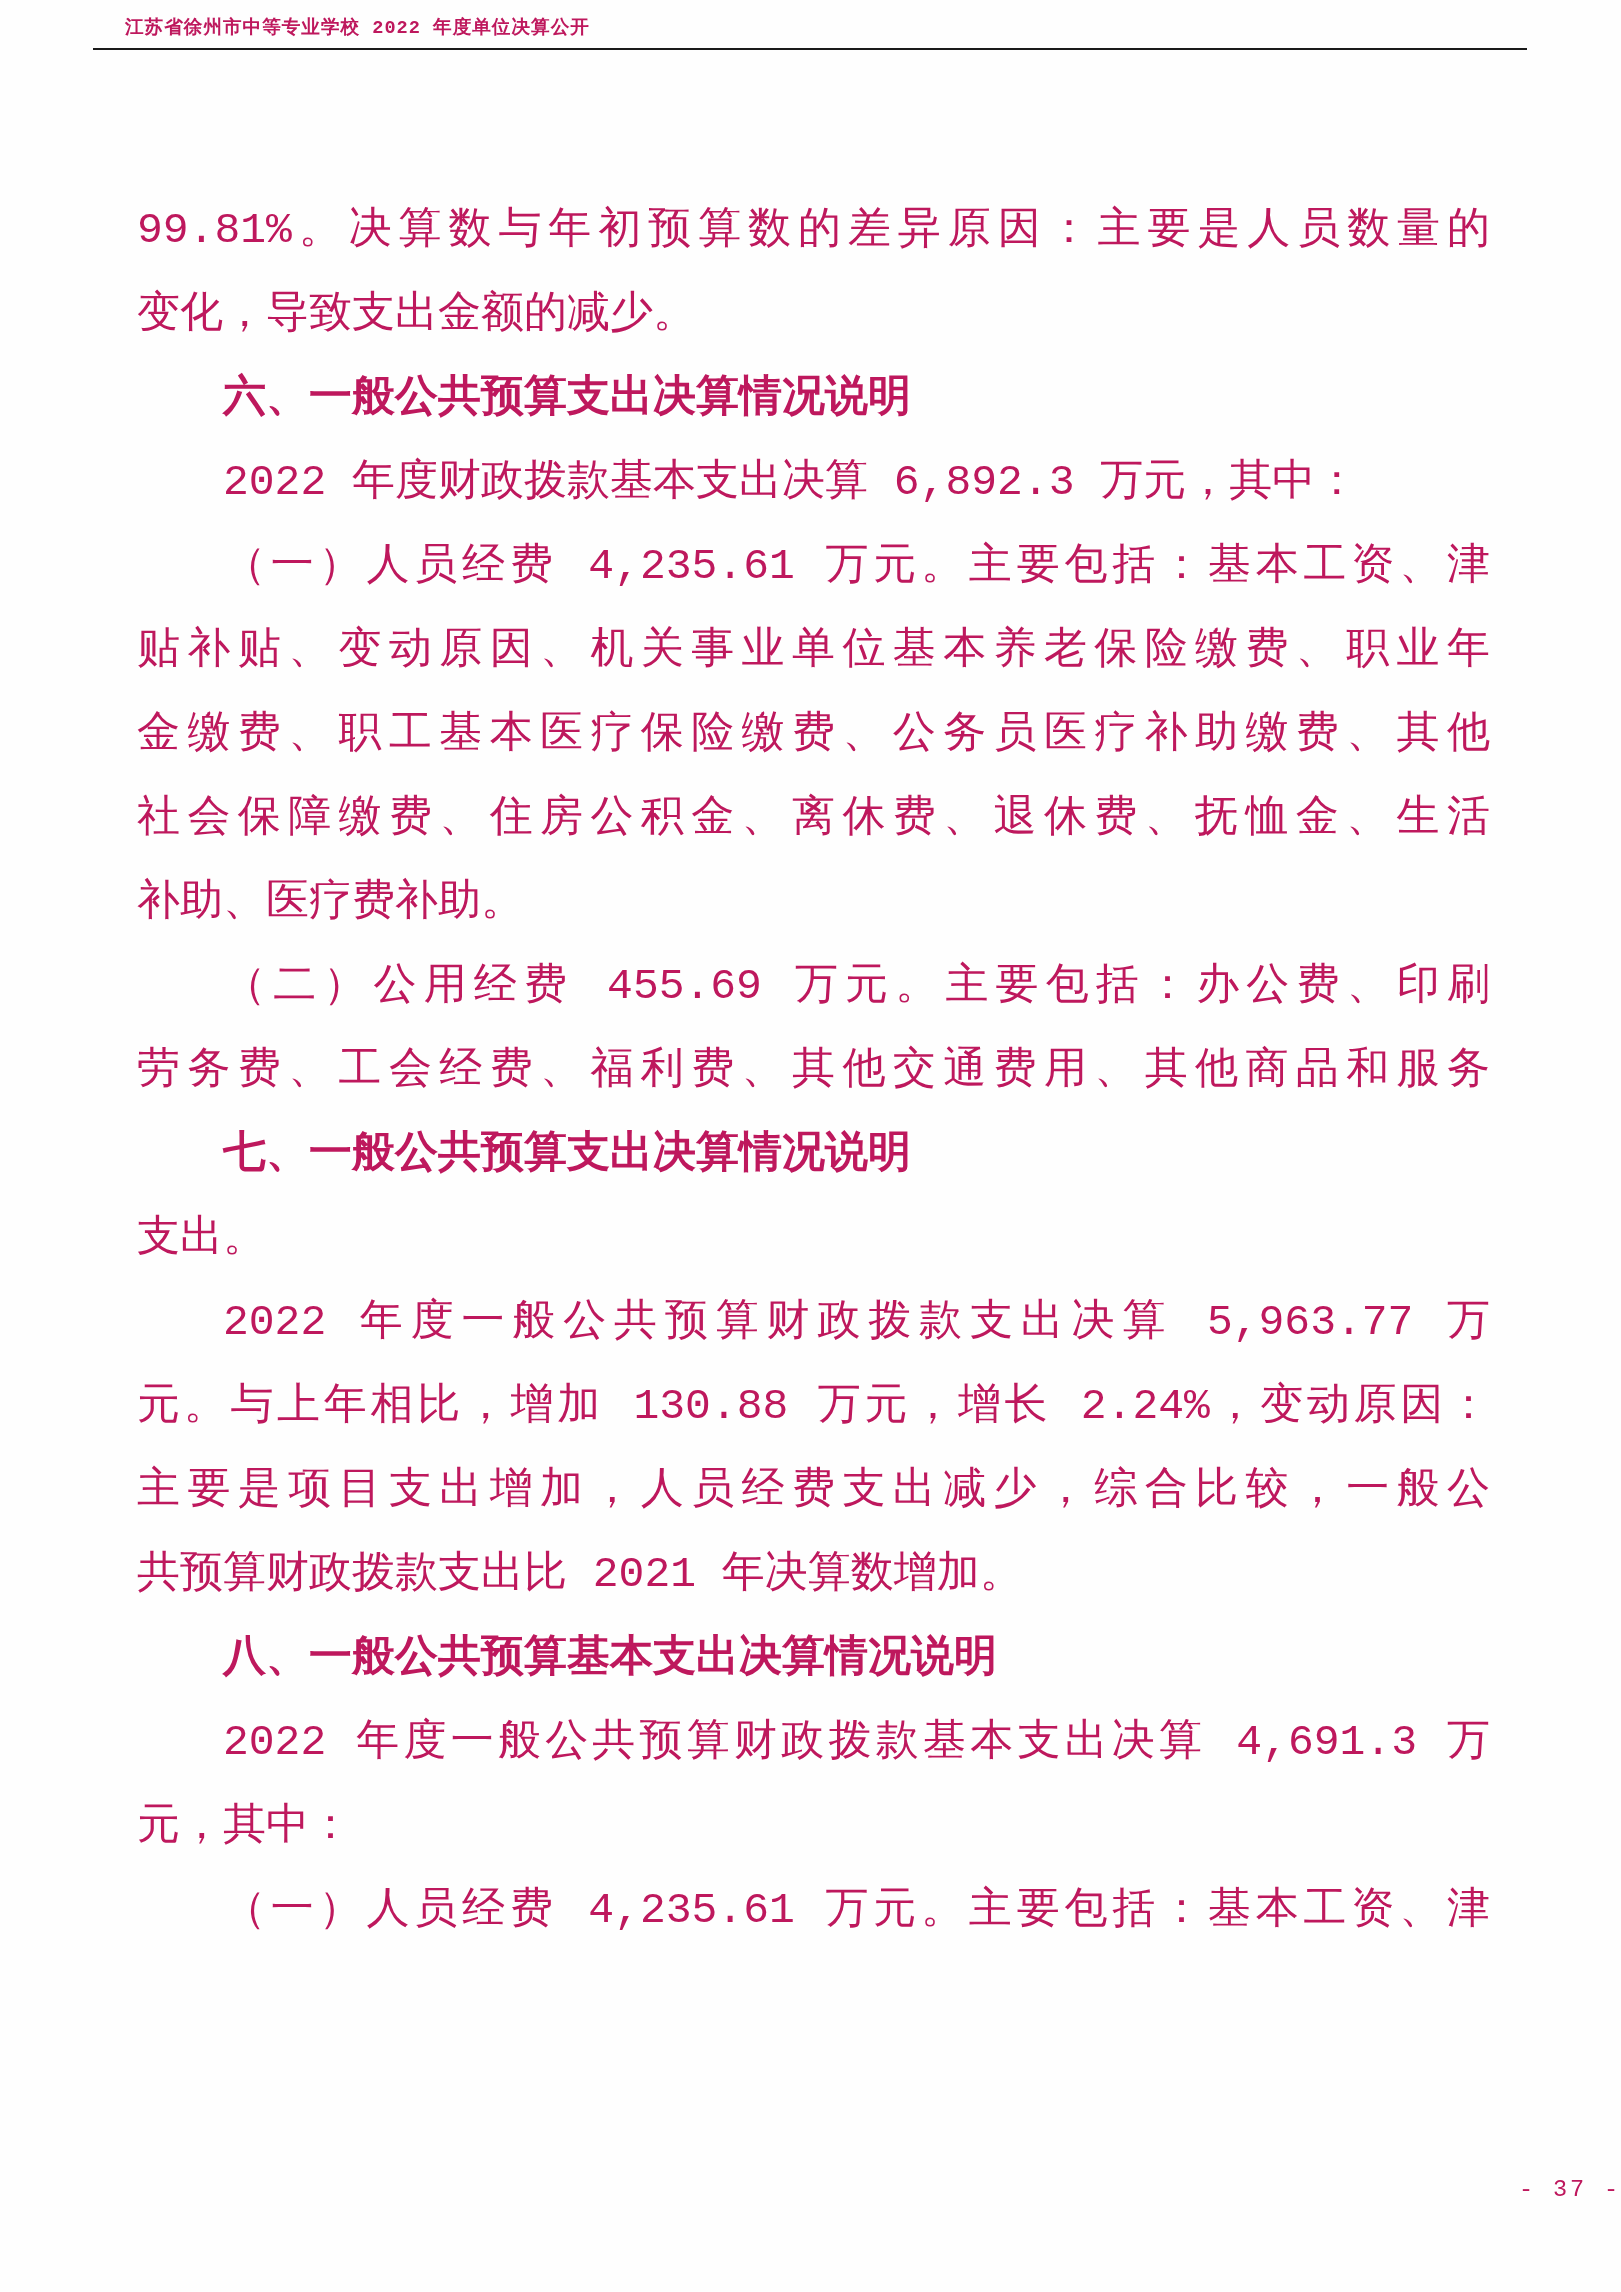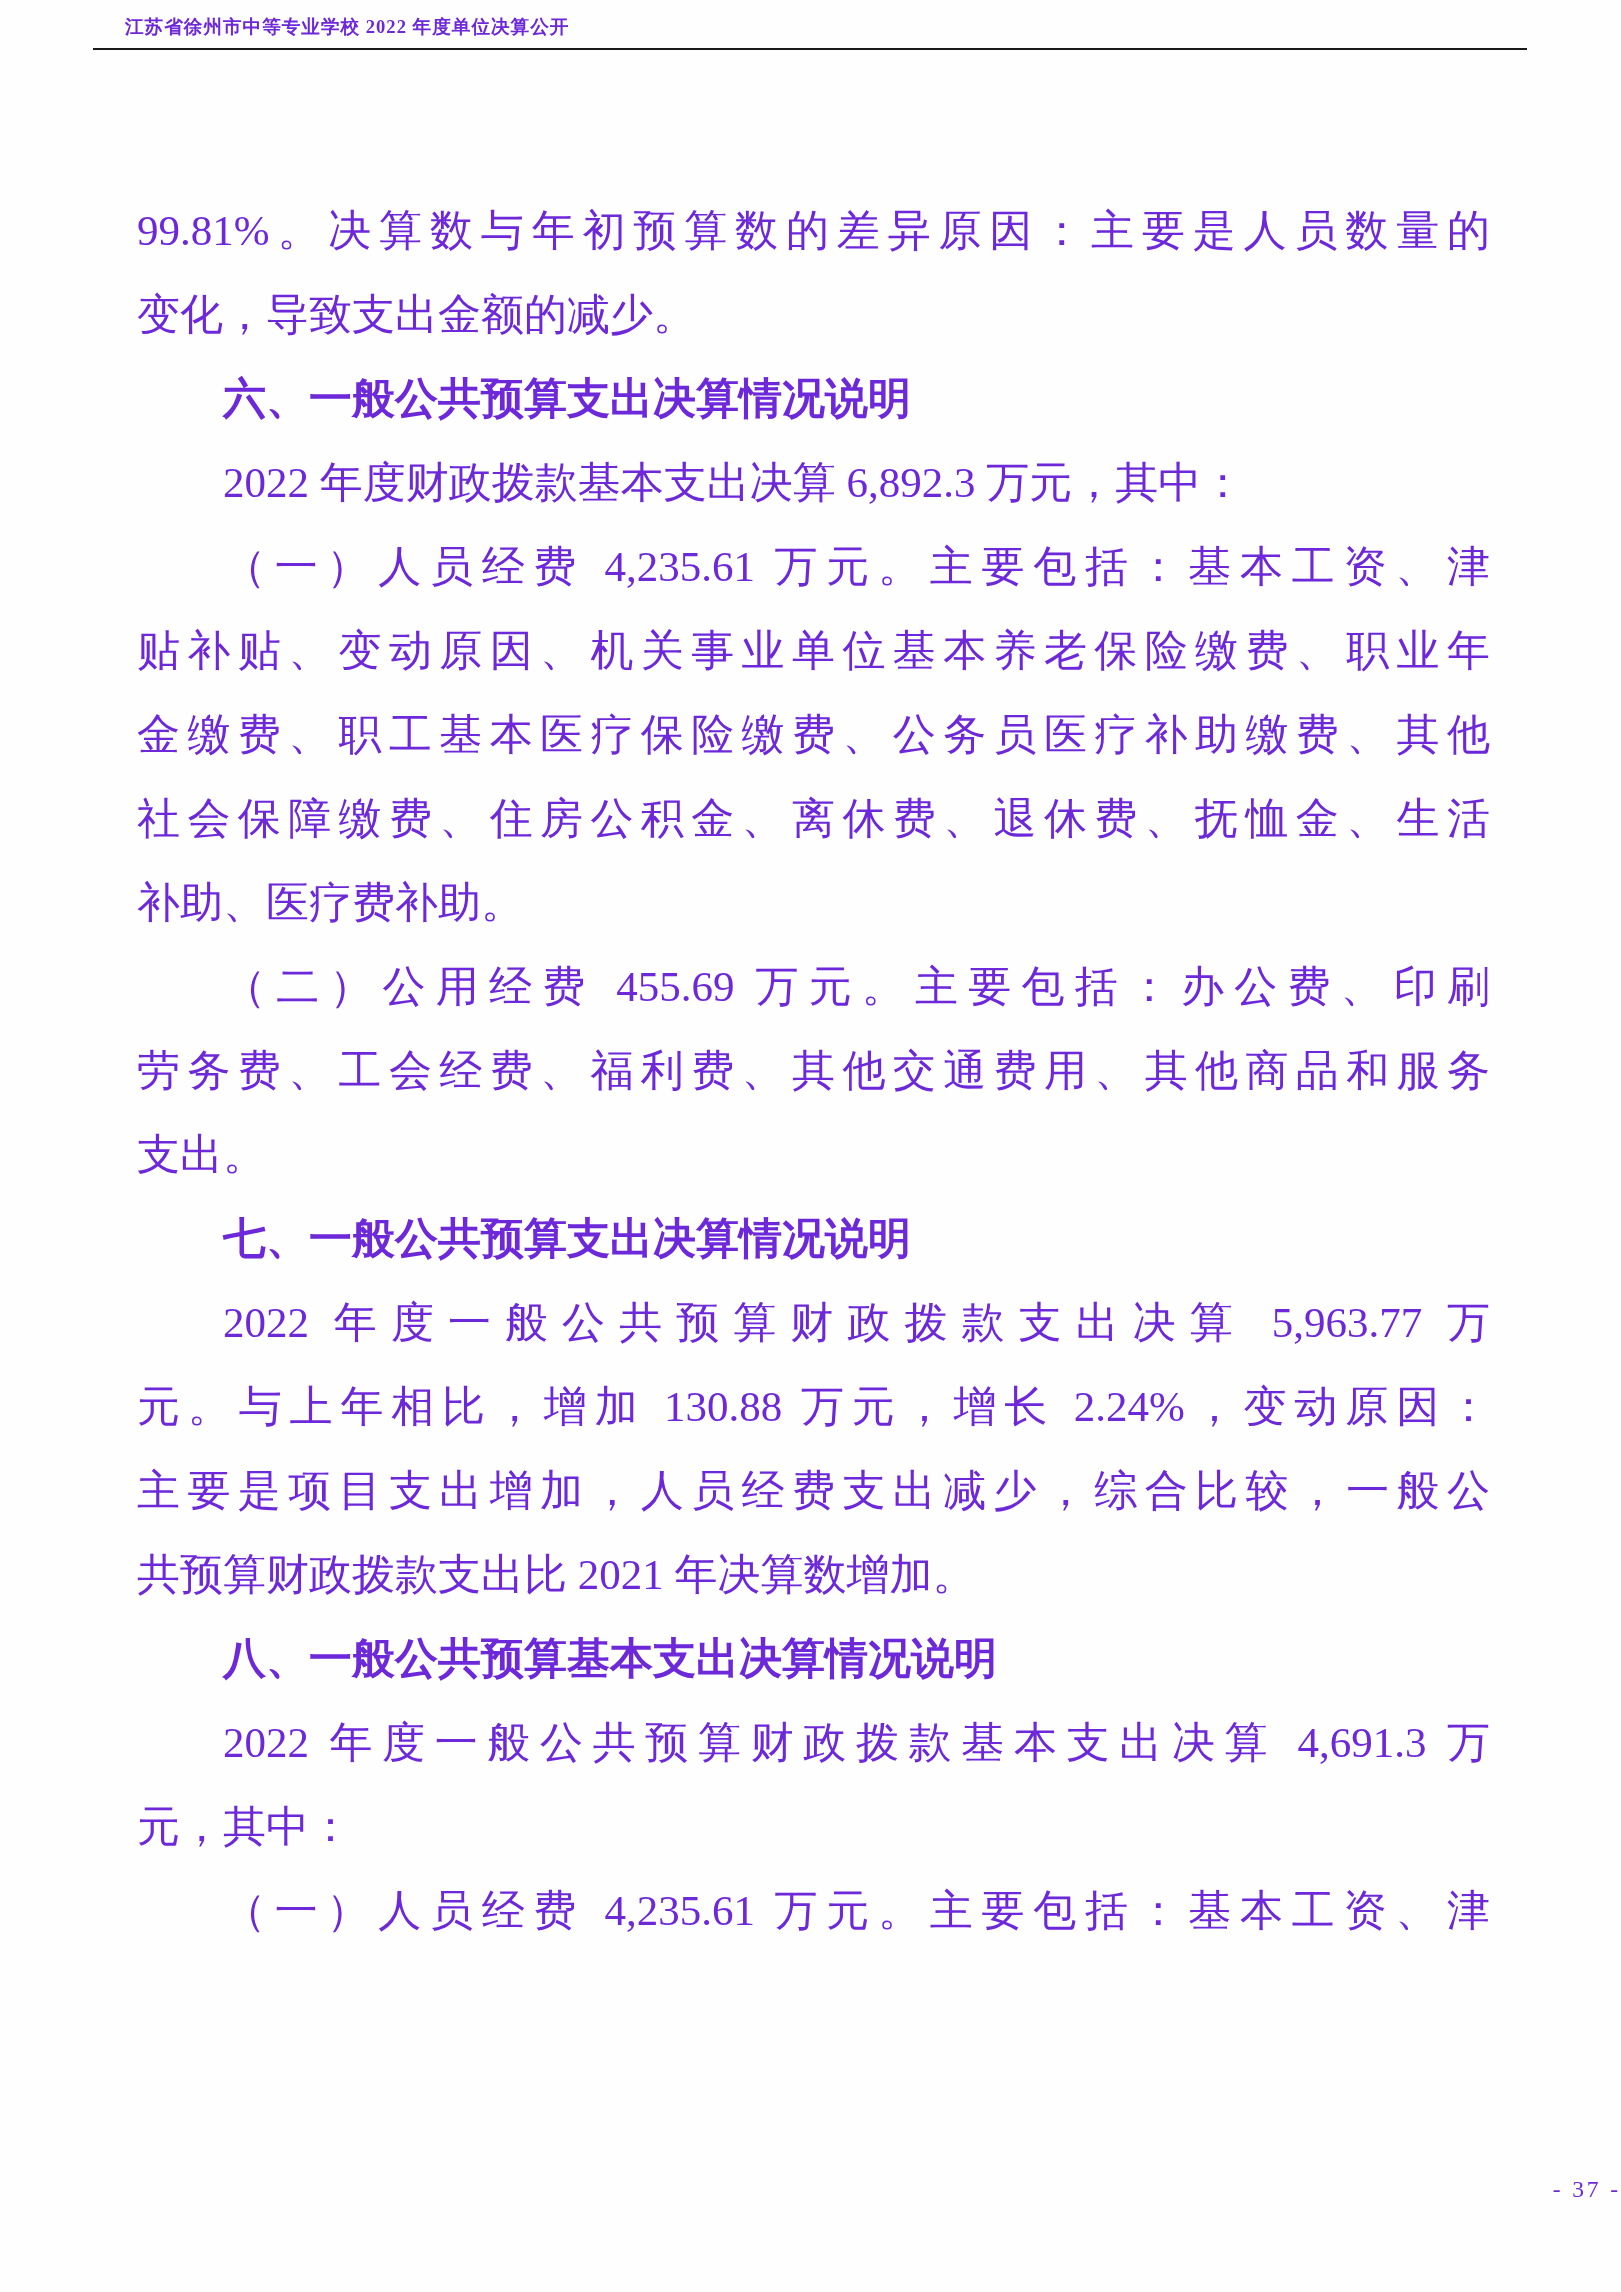--- a/index.html
+++ b/index.html
@@ -5,22 +5,22 @@
   html, body {
     margin: 0;
     padding: 0;
     background: #ffffff;
   }
   .page {
     position: relative;
     width: 1621px;
     height: 2293px;
     background: #fefefe;
-    font-family: Liberation Serif, serif;
-    color: #6d28d9;
+    font-family: Liberation Mono, monospace;
+    color: #be185d;
     overflow: hidden;
   }
   .header {
     position: absolute;
     left: 93px;
     top: 13.7px;
     width: 1434px;
     border-bottom: 2px solid #1a1a1a;
     padding-bottom: 8.8px;
   }
@@ -77,22 +77,22 @@
     <div class="line end">变化，导致支出金额的减少。</div>
     <div class="line end ind bold">六、一般公共预算支出决算情况说明</div>
     <div class="line end ind">2022 年度财政拨款基本支出决算 6,892.3 万元，其中：</div>
     <div class="line ind">（一）人员经费 4,235.61 万元。主要包括：基本工资、津</div>
     <div class="line">贴补贴、变动原因、机关事业单位基本养老保险缴费、职业年</div>
     <div class="line">金缴费、职工基本医疗保险缴费、公务员医疗补助缴费、其他</div>
     <div class="line">社会保障缴费、住房公积金、离休费、退休费、抚恤金、生活</div>
     <div class="line end">补助、医疗费补助。</div>
     <div class="line ind">（二）公用经费 455.69 万元。主要包括：办公费、印刷</div>
     <div class="line">劳务费、工会经费、福利费、其他交通费用、其他商品和服务</div>
+    <div class="line end ind bold">七、一般公共预算支出决算情况说明</div>
     <div class="line end">支出。</div>
-    <div class="line end ind bold">七、一般公共预算支出决算情况说明</div>
     <div class="line ind">2022 年度一般公共预算财政拨款支出决算 5,963.77 万</div>
     <div class="line">元。与上年相比，增加 130.88 万元，增长 2.24%，变动原因：</div>
     <div class="line">主要是项目支出增加，人员经费支出减少，综合比较，一般公</div>
     <div class="line end">共预算财政拨款支出比 2021 年决算数增加。</div>
     <div class="line end ind bold">八、一般公共预算基本支出决算情况说明</div>
     <div class="line ind">2022 年度一般公共预算财政拨款基本支出决算 4,691.3 万</div>
     <div class="line end">元，其中：</div>
     <div class="line ind">（一）人员经费 4,235.61 万元。主要包括：基本工资、津</div>
   </div>
 

